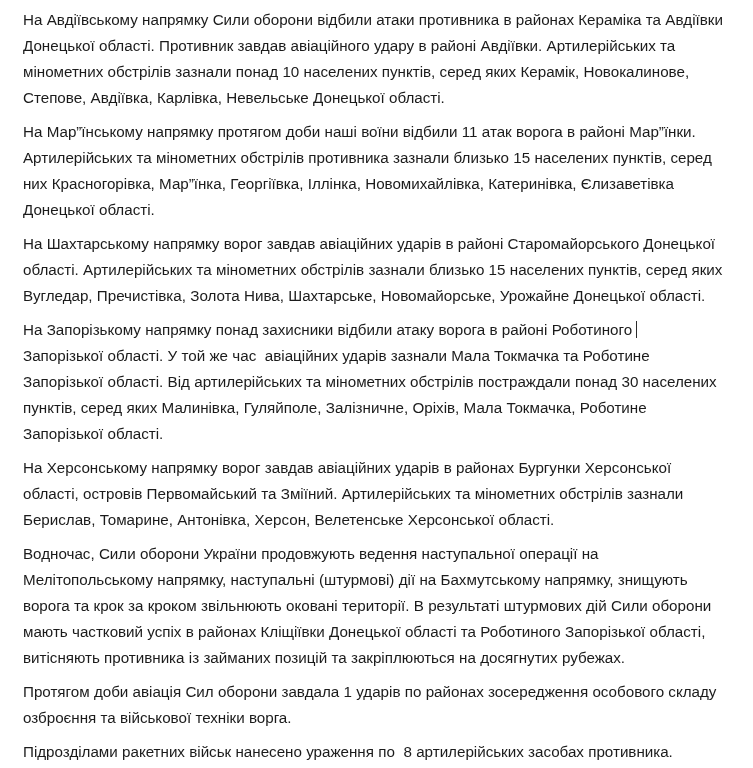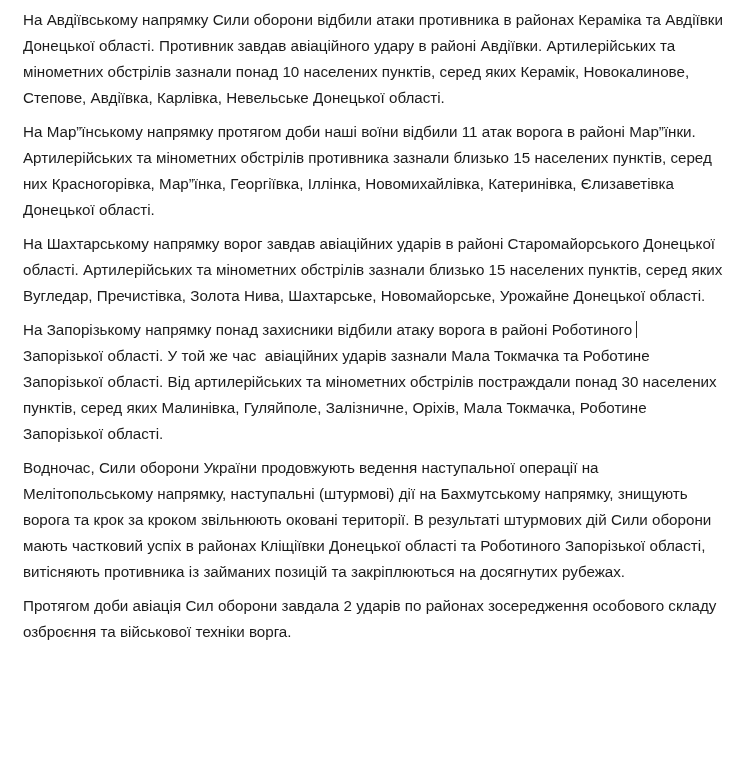--- a/index.html
+++ b/index.html
@@ -51,19 +51,21 @@
 
   <p class="para">На Авдіївському напрямку Сили оборони відбили атаки противника в районах Кераміка та Авдіївки  Донецької області. Противник завдав авіаційного удару в районі Авдіївки. Артилерійських та мінометних обстрілів зазнали понад 10 населених пунктів, серед яких Керамік, Новокалинове, Степове, Авдіївка, Карлівка, Невельське Донецької області.</p>
 
   <p class="para">На Мар”їнському напрямку протягом доби наші воїни відбили 11 атак ворога в районі Мар”їнки. Артилерійських та мінометних обстрілів противника зазнали близько 15 населених пунктів, серед них Красногорівка, Мар”їнка, Георгіївка, Іллінка, Новомихайлівка, Катеринівка, Єлизаветівка Донецької області.</p>
 
   <p class="para">На Шахтарському напрямку ворог завдав авіаційних ударів в районі Старомайорського Донецької області. Артилерійських та мінометних обстрілів зазнали близько 15 населених пунктів, серед яких Вугледар, Пречистівка, Золота Нива, Шахтарське, Новомайорське, Урожайне Донецької області.</p>
 
   <p class="para"><span>На Запорізькому напрямку понад захисники відбили атаку ворога в районі Роботиного</span><span class="caret"></span><span>
 Запорізької області. У той же час  авіаційних ударів зазнали Мала Токмачка та Роботине Запорізької області. Від артилерійських та мінометних обстрілів постраждали понад 30 населених пунктів, серед яких Малинівка, Гуляйполе, Залізничне, Оріхів, Мала Токмачка, Роботине Запорізької області.</span></p>
 
+  <p class="para">На Херсонському напрямку ворог завдав авіаційних ударів в районах Бургунки Херсонської області, островів Первомайський та Зміїний. Артилерійських та мінометних обстрілів зазнали Берислав, Томарине, Антонівка, Херсон, Велетенське Херсонської області.</p>
 
   <p class="para">Водночас, Сили оборони України продовжують ведення наступальної операції на Мелітопольському напрямку, наступальні (штурмові) дії на Бахмутському напрямку, знищують ворога та крок за кроком звільнюють оковані території. В результаті штурмових дій Сили оборони мають частковий успіх в районах Кліщіївки Донецької області та Роботиного Запорізької області, витісняють противника із займаних позицій та закріплюються на досягнутих рубежах.</p>
 
-  <p class="para">Протягом доби авіація Сил оборони завдала 2 ударів по районах зосередження особового складу озброєння та військової техніки ворга.</p>
+  <p class="para">Протягом доби авіація Сил оборони завдала 1 ударів по районах зосередження особового складу озброєння та військової техніки ворга.</p>
 
+  <p class="para">Підрозділами ракетних військ нанесено ураження по  8 артилерійських засобах противника.</p>
 
 </div>
 
 </body></html>

